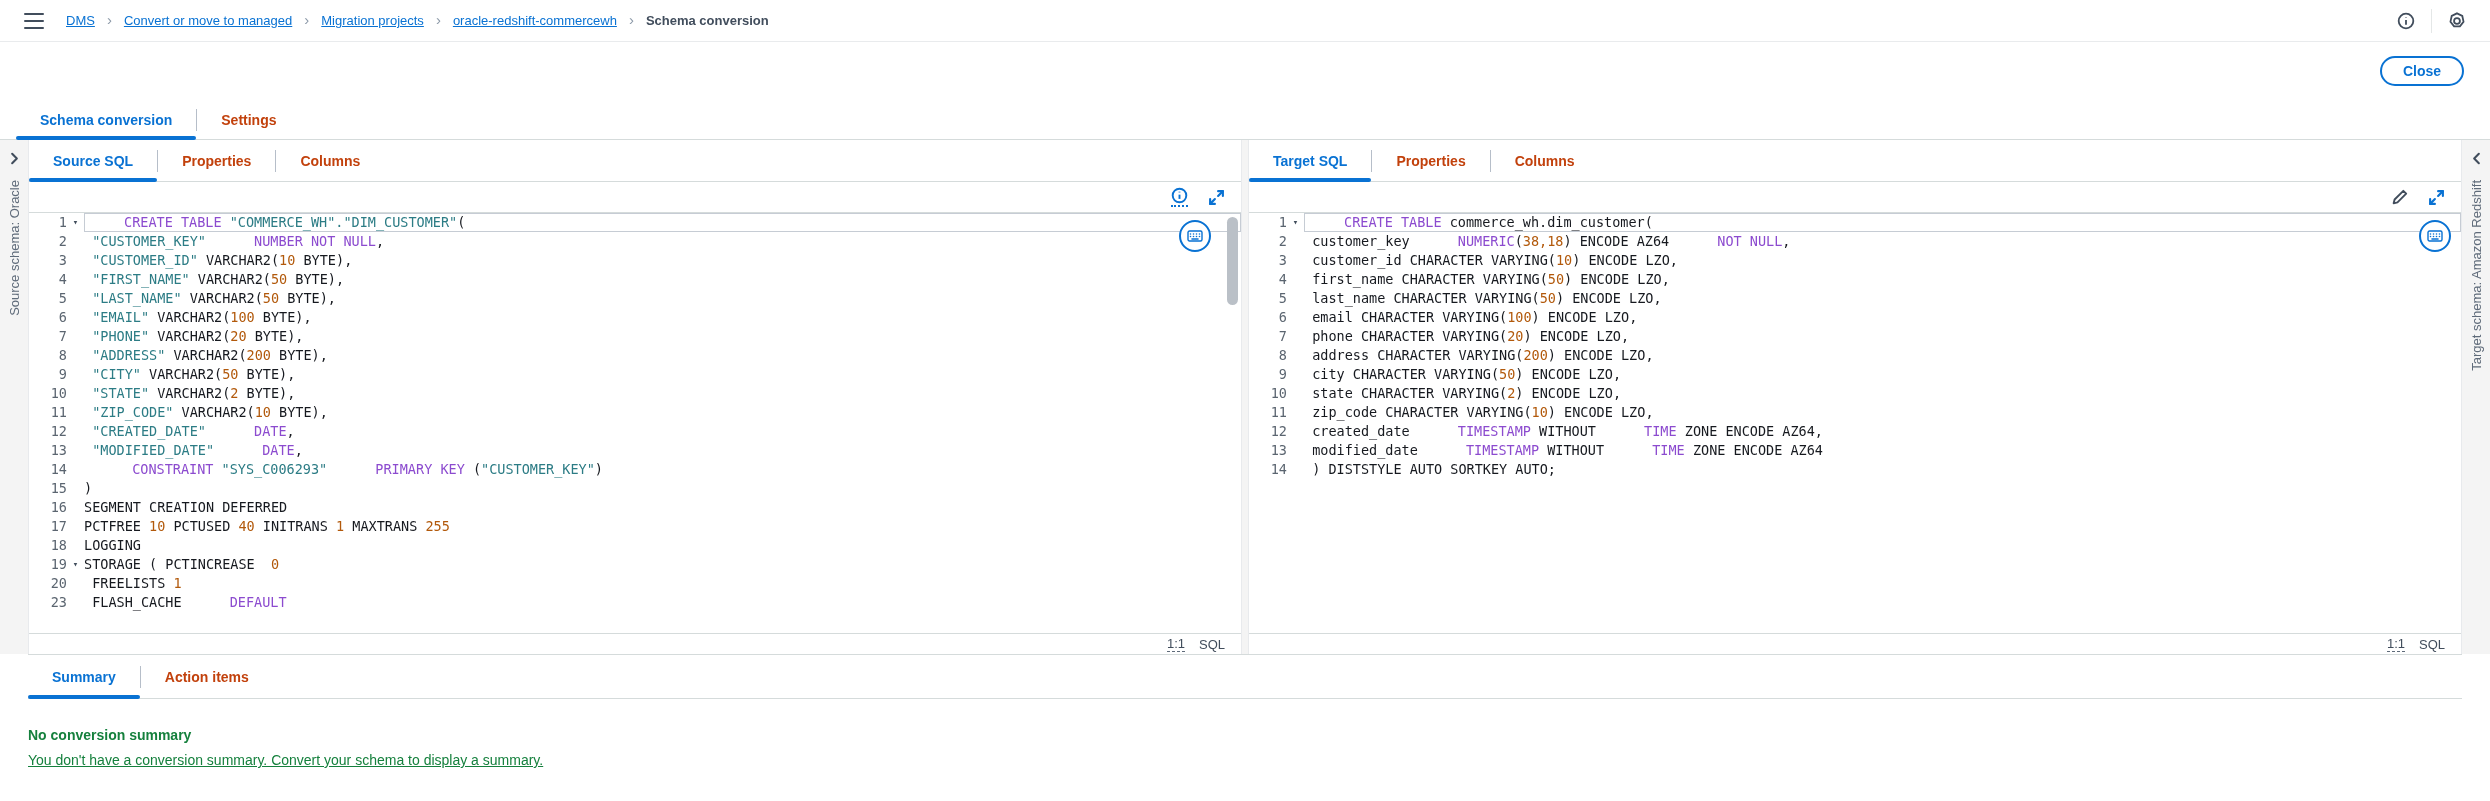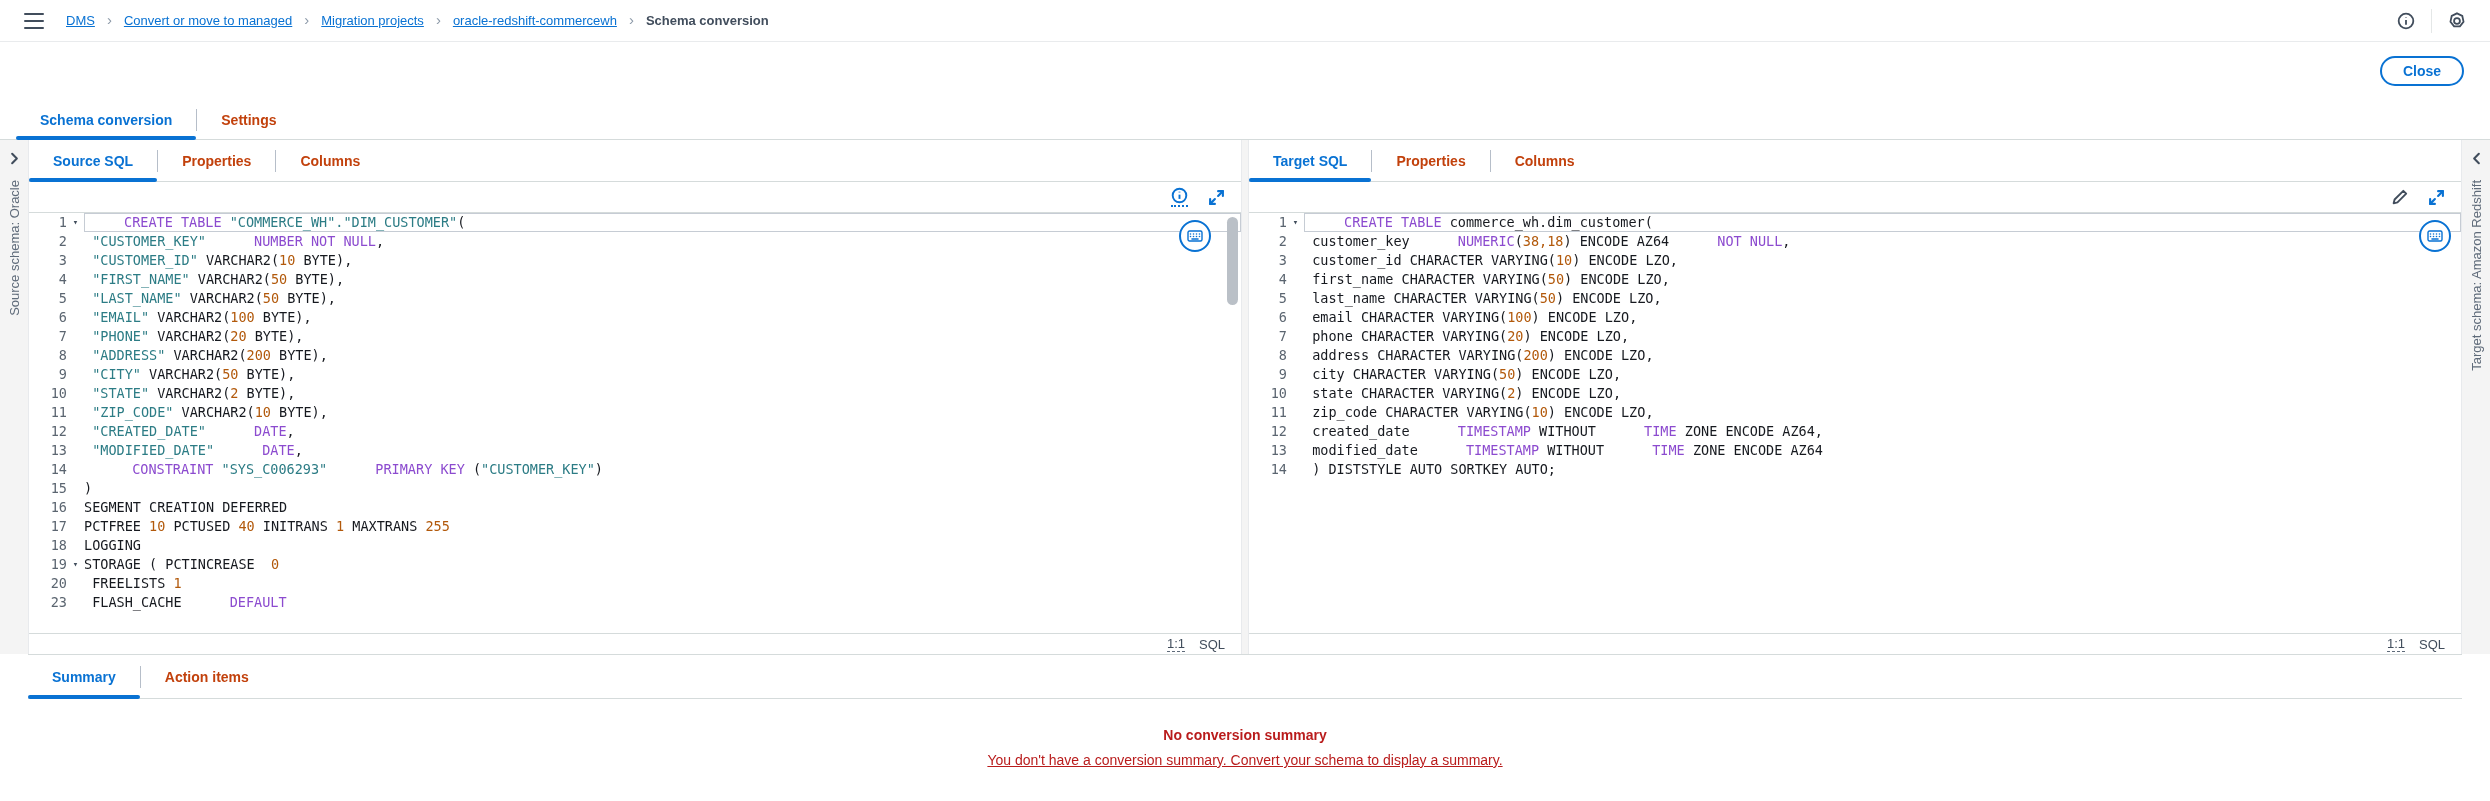--- a/index.html
+++ b/index.html
@@ -73,21 +73,21 @@
   .kbd-left { right:30px; } .kbd-right { right:10px; }
   .scroll-thumb { position:absolute; right:3px; top:4px; width:11px; height:88px;
                   background:#bac0c7; border-radius:6px; cursor:grab; z-index:2; }
   .statusbar { height:20px; display:flex; align-items:center; justify-content:flex-end; gap:14px;
                padding-right:16px; font-size:13px; color:#414d5c; }
   .cursorpos { border-bottom:1px dashed #5f6b7a; cursor:pointer; }
 
   
   .bottom { margin:0 28px; border-top:1px solid #d5dbdb; height:147px; background:#fff; }
   .bottom-tabs { height:44px; }
-  .empty-state { text-align:center; padding-top:28px; color:#b91c1c; }
+  .empty-state { text-align:left; padding-top:28px; color:#15803d; }
   .empty-title { font-size:14px; font-weight:700; margin-bottom:9px; }
   .empty-body { font-size:14px;text-decoration:underline; }
 
   svg { display:block; }
 </style>
 </head>
 <body>
 
 <div class="topbar">
   <div class="hamburger">

